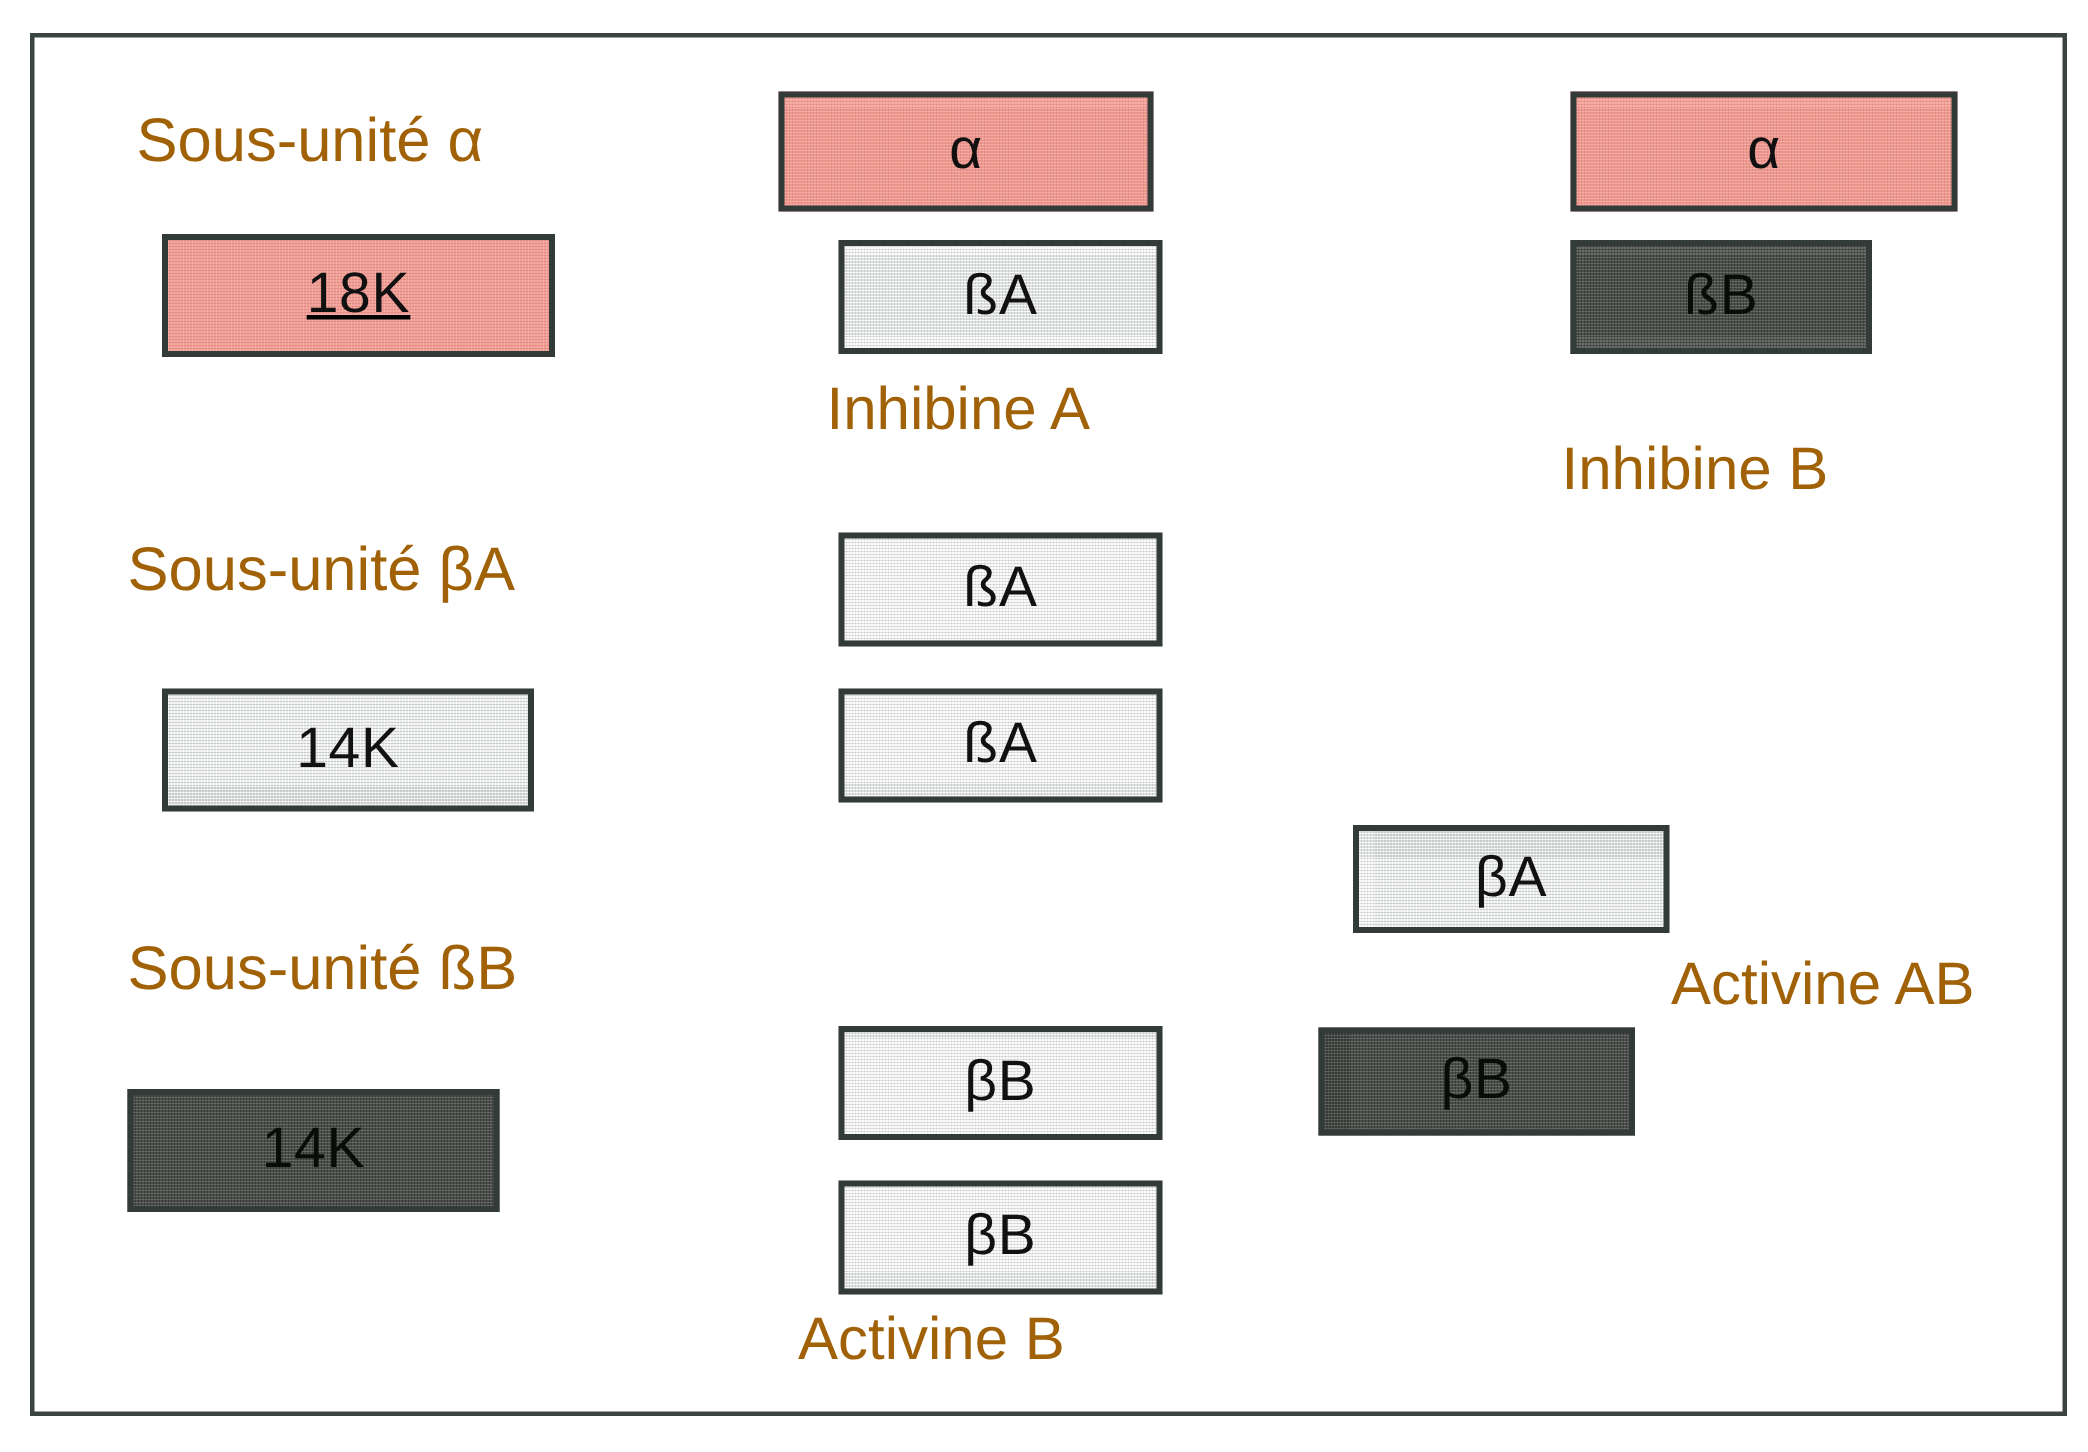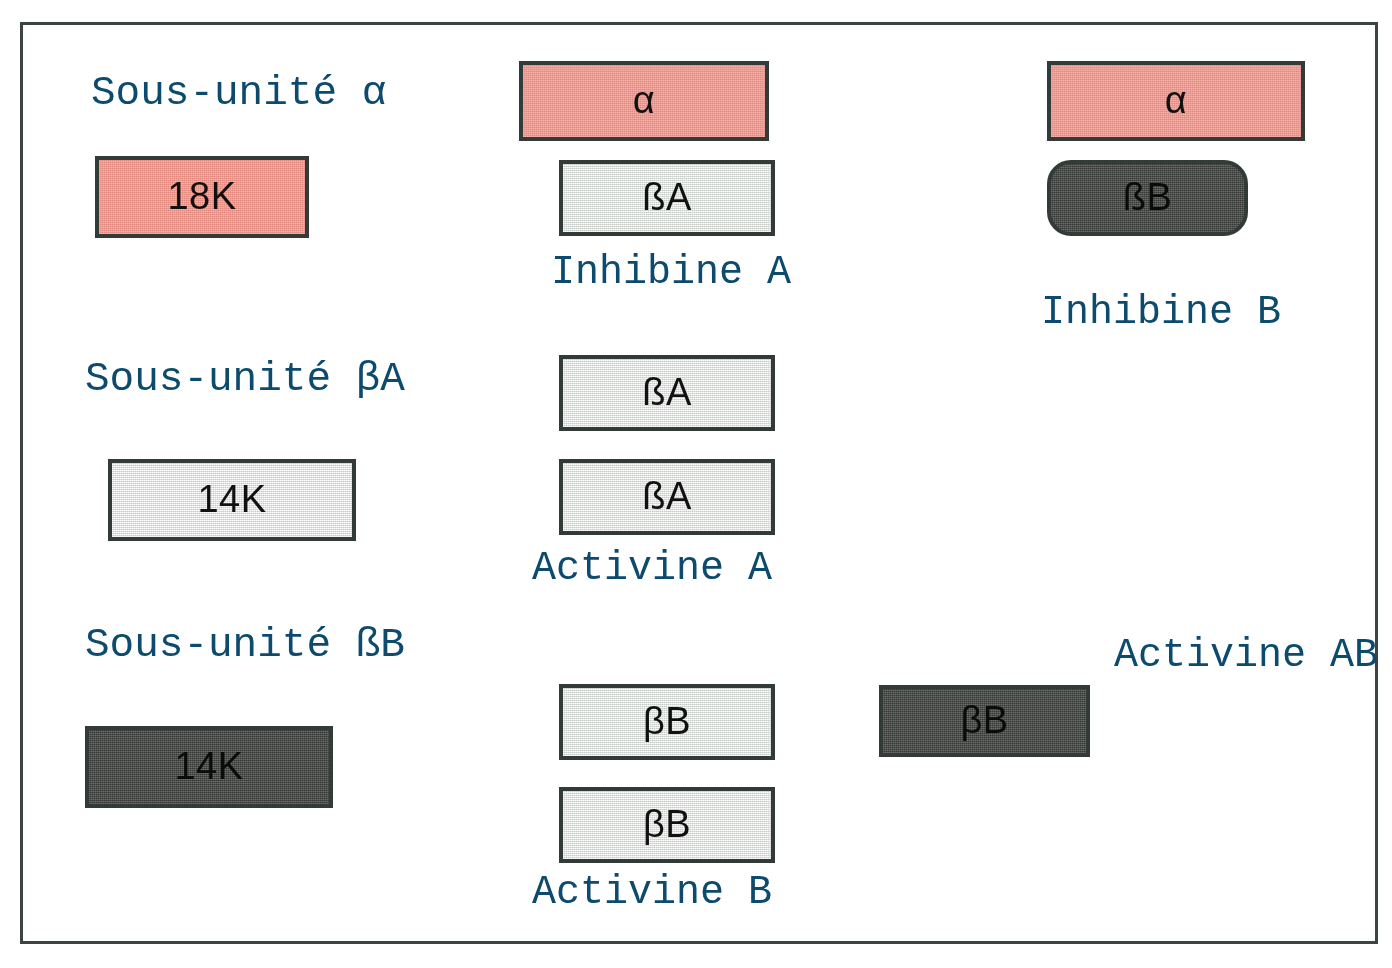--- a/index.html
+++ b/index.html
@@ -70,40 +70,39 @@
       repeating-linear-gradient(90deg, rgba(255,255,255,0.07) 0 1px, rgba(0,0,0,0.15) 1px 2px);
   }
   .chip.dark .chip-label {
     color: #0a0c0a;
   }
 
   
   .caption {
     position: absolute;
     font-size: 40px;
-    color: #0c4a6e;
+    color: #a16207;
     white-space: nowrap;
     line-height: 1;
-    font-family: Liberation Mono, monospace;
   }
   .caption.heading {
     font-size: 41px;
   }
 
   
 </style>
 </head>
 <body>
 
 <div id="figure-root">
   <div id="figure-frame">
 
     <div class="caption heading" style="left: 68px; top: 48px;">Sous-unité α</div>
 
-    <div class="chip pink" style="left: 72px; top: 131px; width: 214px; height: 82px;">
+    <div class="chip pink" style="left: 85px; top: 131px; width: 262px; height: 82px; text-decoration: underline;">
       <span class="chip-label">18K</span>
     </div>
 
     <div class="caption heading" style="left: 62px; top: 334px; text-align: right;">Sous-unité βA</div>
 
     <div class="chip light" style="left: 62px; top: 434px; width: 248px; height: 82px;">
       <span class="chip-label">14K</span>
     </div>
 
     <div class="caption heading" style="left: 62px; top: 600px; text-align: center;">Sous-unité ßB</div>
@@ -123,42 +122,44 @@
     <div class="caption" style="left: 528px; top: 228px;">Inhibine A</div>
 
     <div class="chip light" style="left: 513px; top: 330px; width: 216px; height: 76px;">
       <span class="chip-label">ßA</span>
     </div>
 
     <div class="chip light" style="left: 513px; top: 434px; width: 216px; height: 76px;">
       <span class="chip-label">ßA</span>
     </div>
 
-    <div class="caption" style="left: 509px; top: 524px;">Activine A</div>
 
     <div class="chip light" style="left: 513px; top: 659px; width: 216px; height: 76px;">
       <span class="chip-label">βB</span>
     </div>
 
     <div class="chip light" style="left: 513px; top: 762px; width: 216px; height: 76px;">
       <span class="chip-label">βB</span>
     </div>
 
     <div class="caption" style="left: 509px; top: 848px;">Activine B</div>
 
     <div class="chip pink" style="left: 1024px; top: 36px; width: 258px; height: 80px;">
       <span class="chip-label">α</span>
     </div>
 
-    <div class="chip dark" style="left: 1024px; top: 135px; width: 201px; height: 76px; border-radius: 24px;">
+    <div class="chip dark" style="left: 1024px; top: 135px; width: 201px; height: 76px;">
       <span class="chip-label">ßB</span>
     </div>
 
     <div class="caption" style="left: 1018px; top: 228px; margin-top: 40px;">Inhibine B</div>
 
+    <div class="chip light" style="left: 856px; top: 525px; width: 211px; height: 72px;">
+      <span class="chip-label">βA</span>
+    </div>
 
     <div class="chip dark" style="left: 856px; top: 660px; width: 211px; height: 72px;">
       <span class="chip-label">βB</span>
     </div>
 
     <div class="caption" style="left: 1091px; top: 611px;">Activine AB</div>
 
   </div>
 </div>
 

